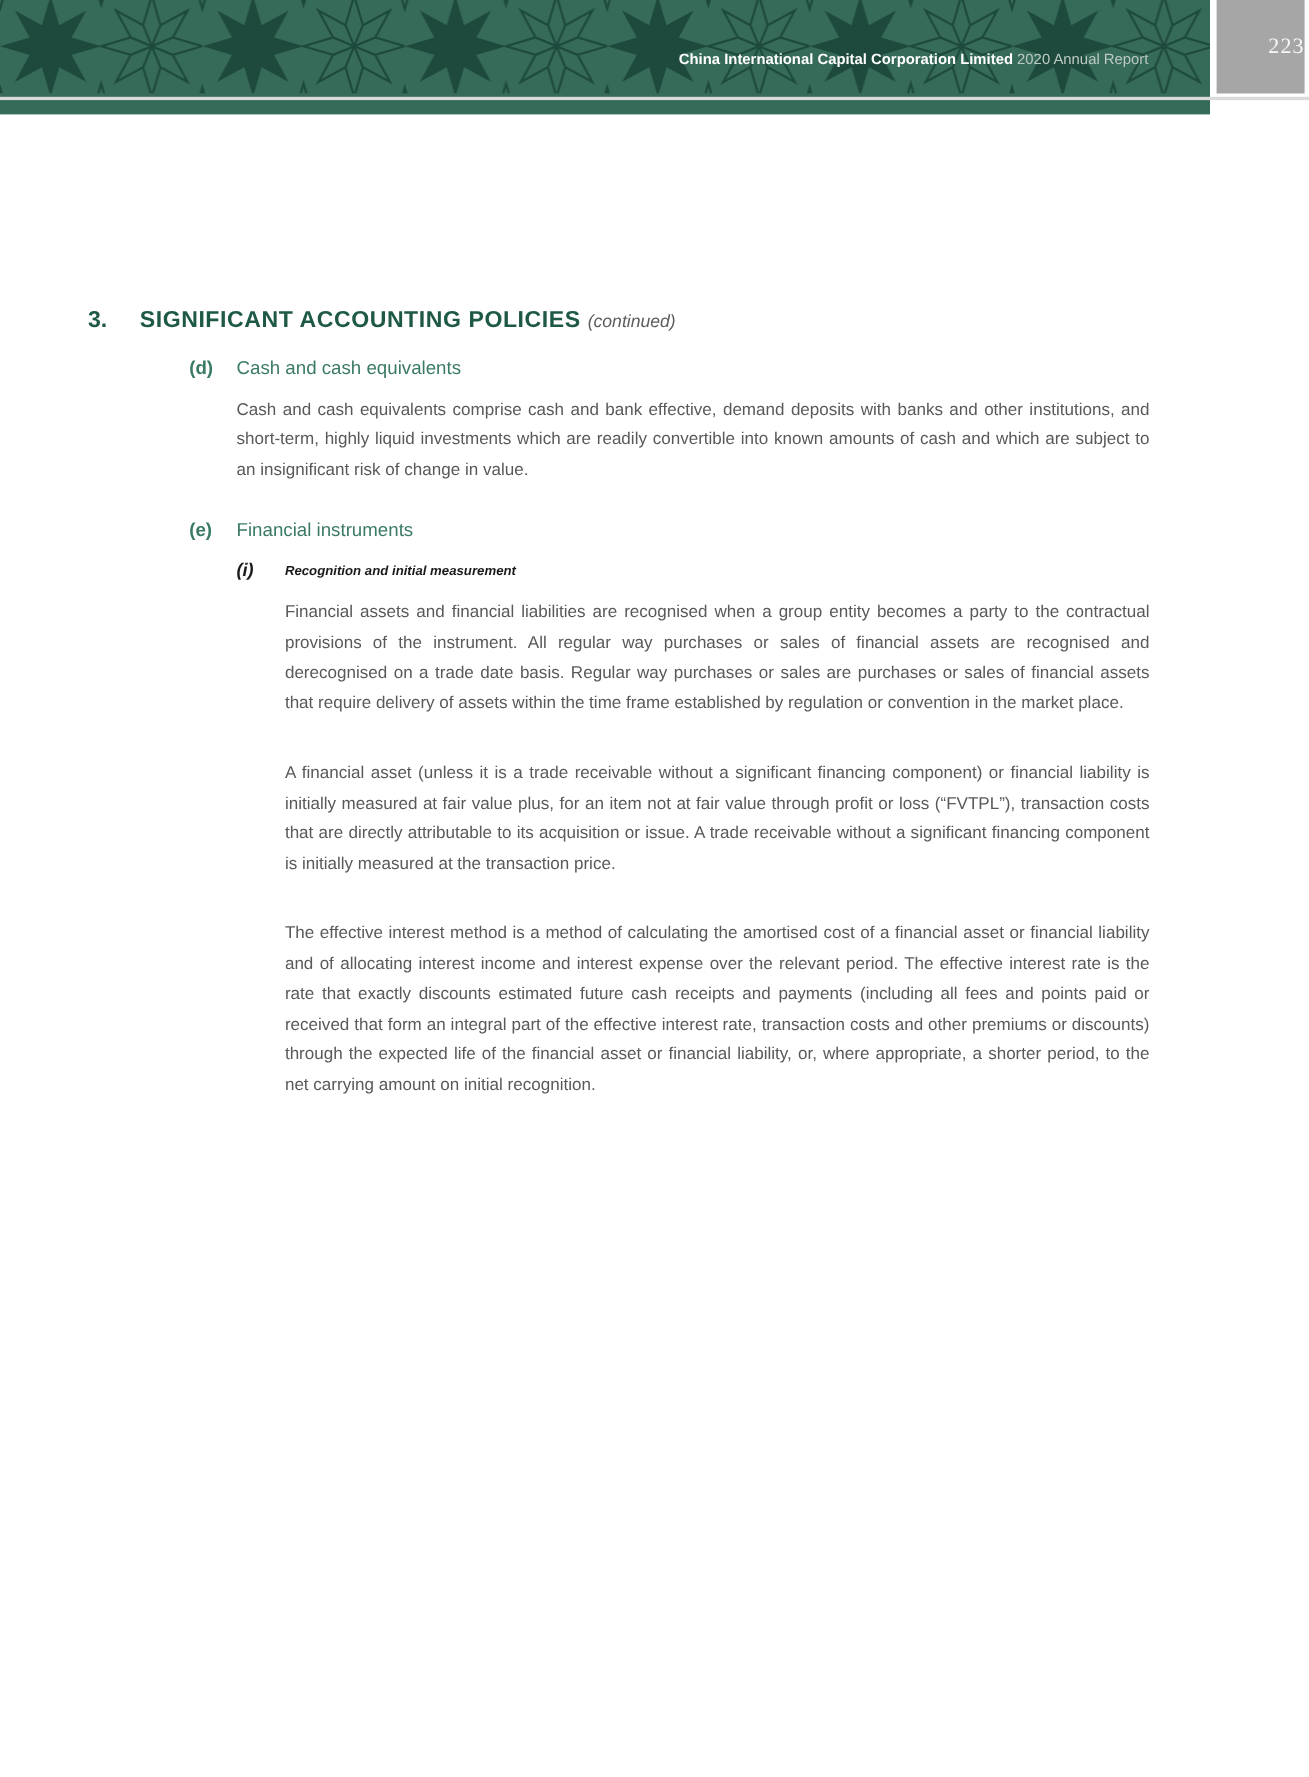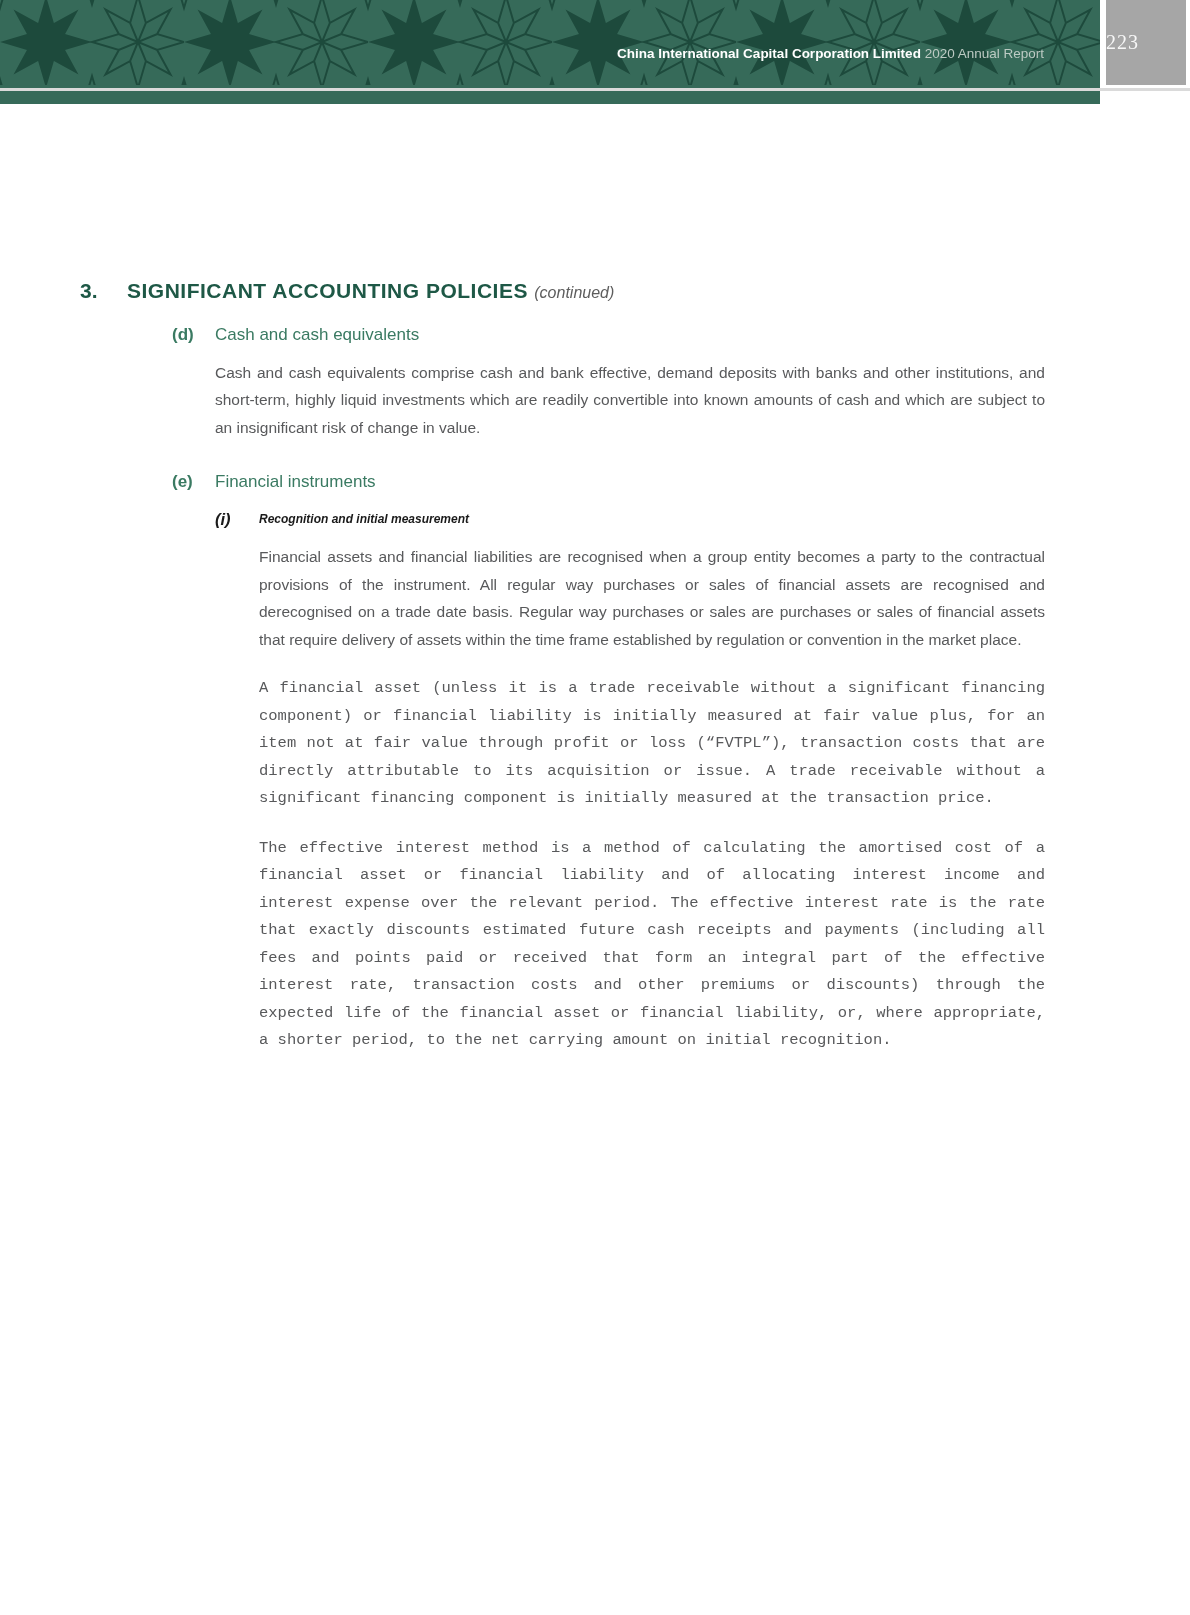--- a/index.html
+++ b/index.html
@@ -25,21 +25,21 @@
     position: absolute; right: 56px; top: 46px;
     font-size: 13.5px; line-height: 16px; white-space: nowrap;
     z-index: 2;
   }
   .band-company { color: #ffffff; font-weight: bold; }
   .band-report  { color: #bccac3; font-weight: normal; }
   .pagebox {
     position: absolute; top: 0; left: 1106px;
     width: 80px; height: 85px;
     background: #a6a6a6;
-    display: flex; align-items: center; justify-content: flex-start;
+    display: flex; align-items: center; justify-content: flex-end;
     color: #f7f7f7;
     font-family: "Liberation Serif", serif;
     font-size: 20px; letter-spacing: 1px;
   }
   .rule {
     position: absolute; top: 88px; left: 0;
     width: 1190px; height: 3px; background: #dadada;
   }
 
   
@@ -75,21 +75,21 @@
     width: 43px; flex: 0 0 43px;
     font-size: 17px; font-weight: bold; color: #3a7a62; line-height: 22px;
   }
   .sub-body { flex: 1; }
   .sub-title { font-size: 17px; font-weight: normal; color: #3a7a62; line-height: 22px; }
 
   .para {
     font-size: 15.5px; color: #58595b; line-height: 27.5px;
     text-align: justify; margin: 13px 0 0 0;
   }
-  .para + .para { margin-top: 22px; font-family: Liberation Mono, monospace; }
+  .para + .para { margin-top: 36px; }
 
   .subsub { display: flex; margin-top: 16px; }
   .subsub-label {
     width: 44px; flex: 0 0 44px;
     font-size: 16.5px; font-weight: bold; font-style: italic; color: #1a1a1a; line-height: 21px;
   }
   .subsub-body { flex: 1; }
   .subsub-title { font-size: 12px; font-weight: bold; font-style: italic; color: #1a1a1a; line-height: 21px; }
 </style>
 </head>

